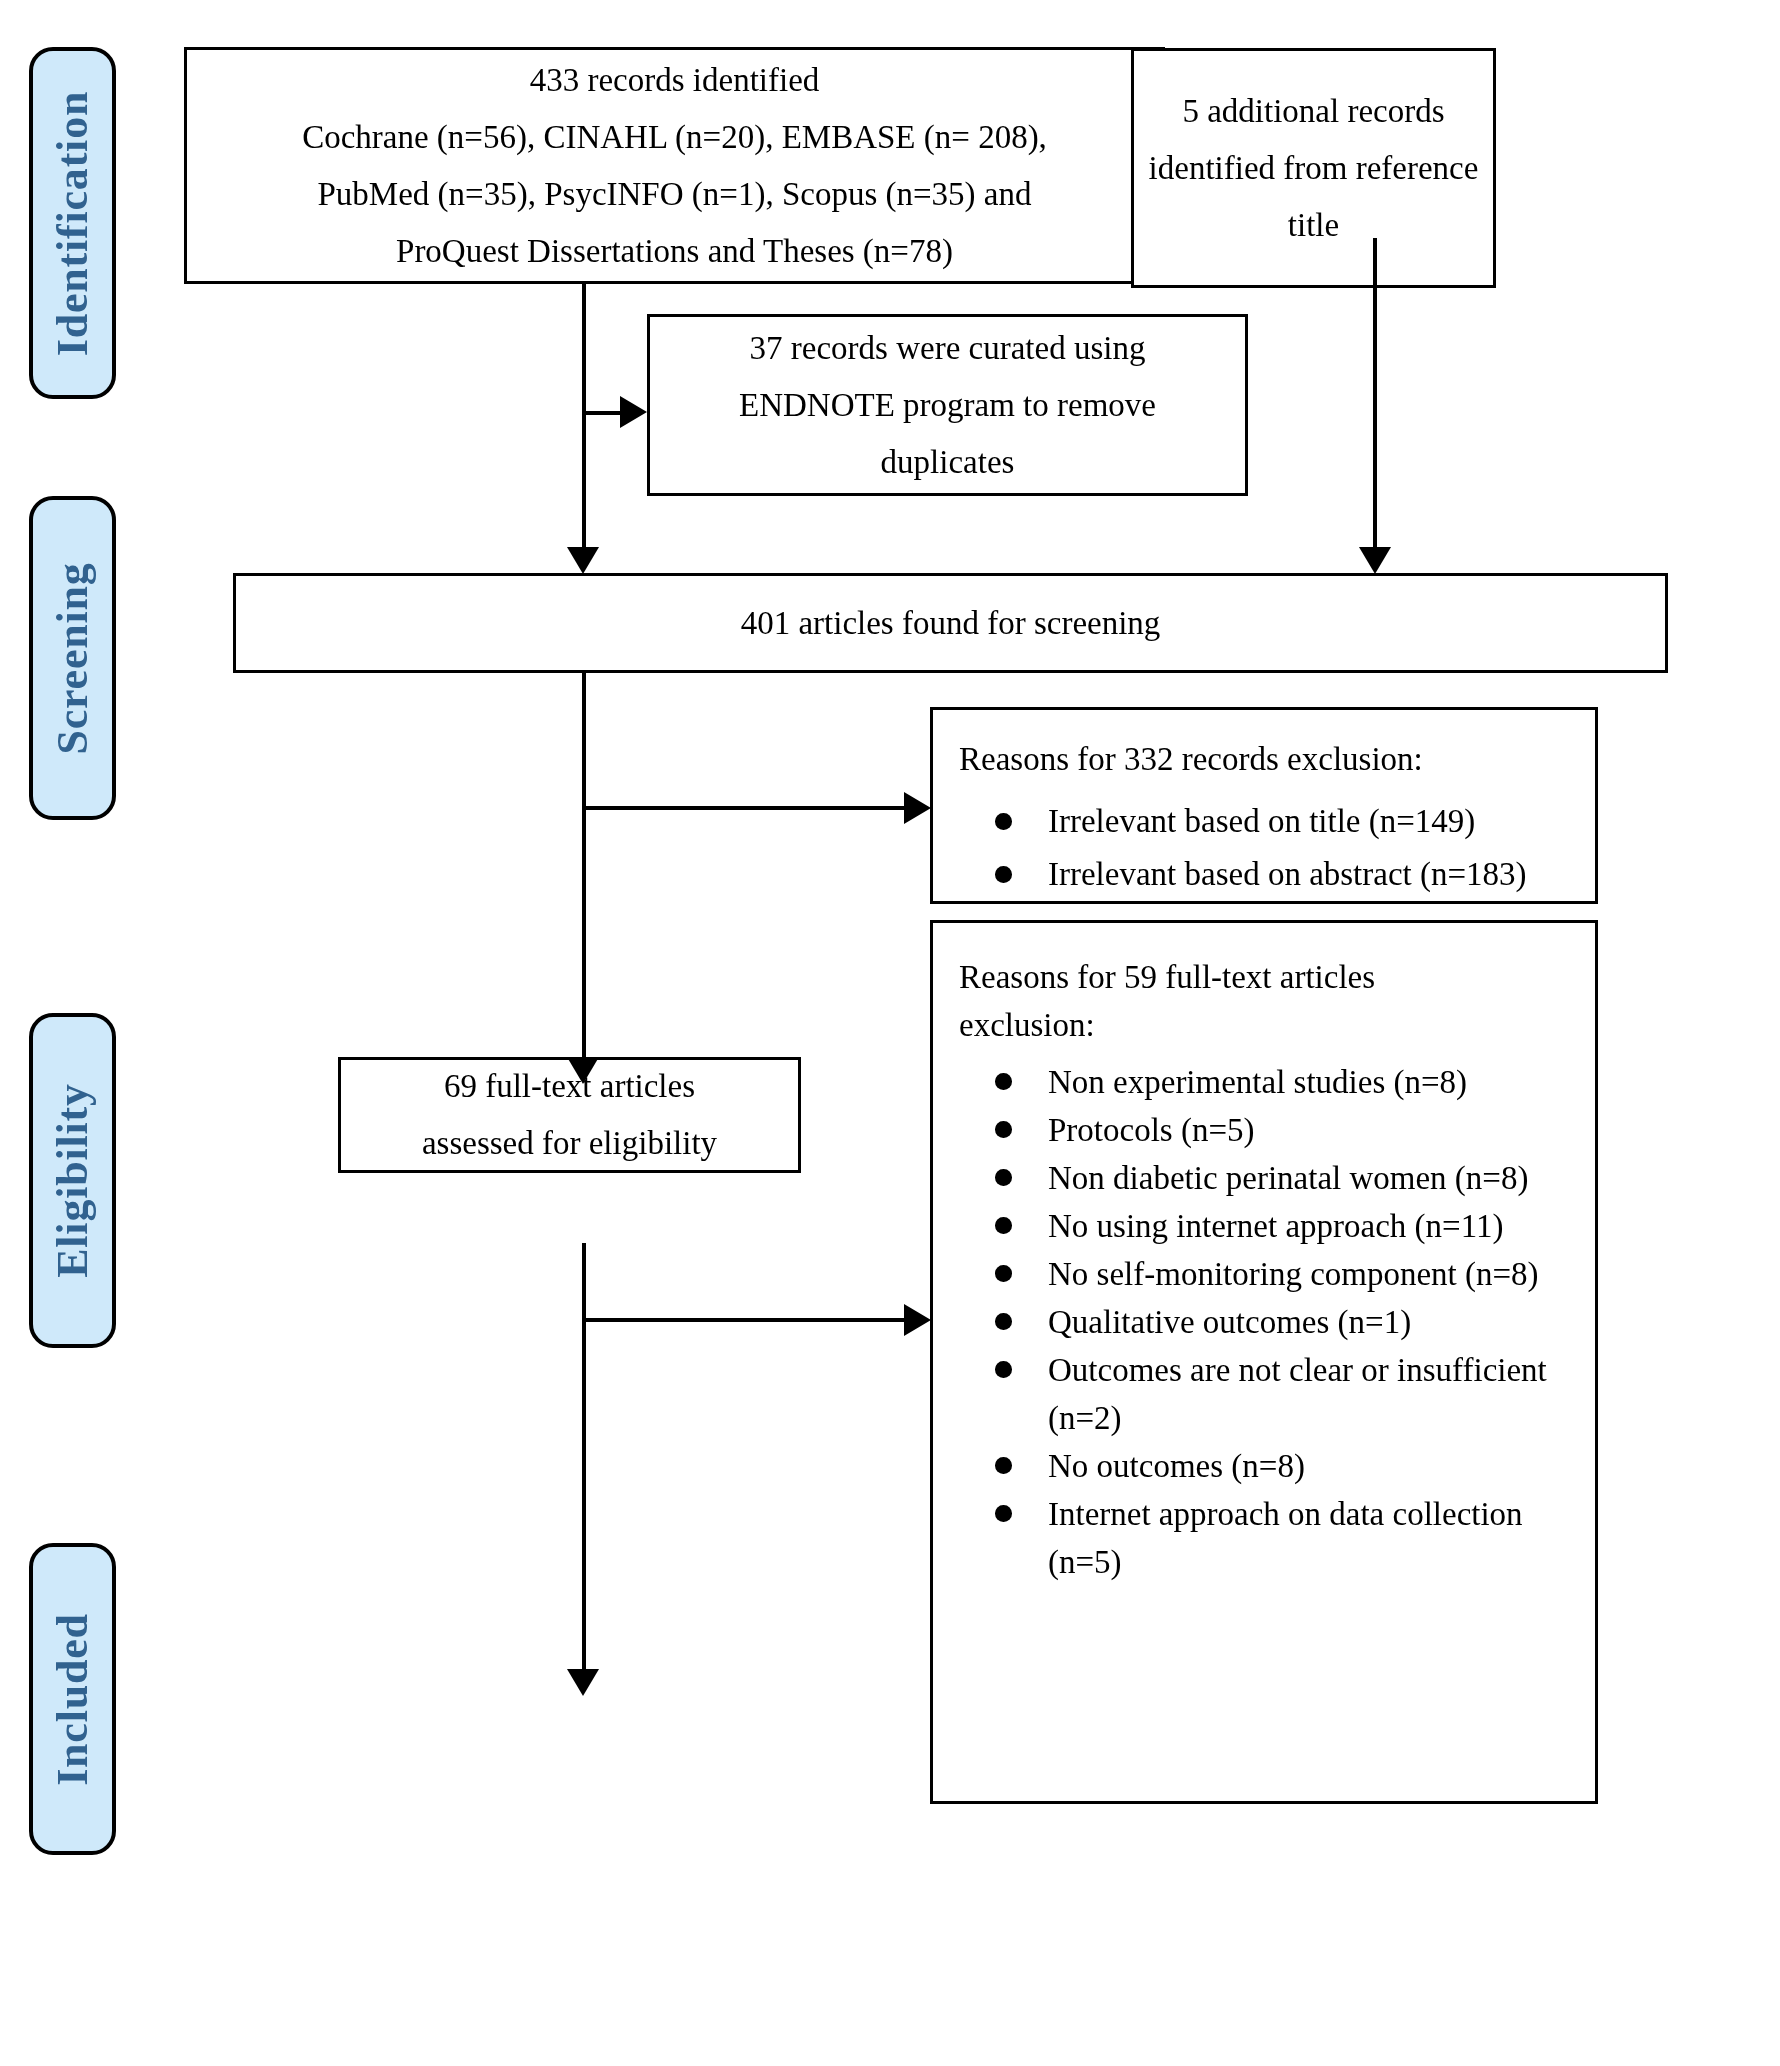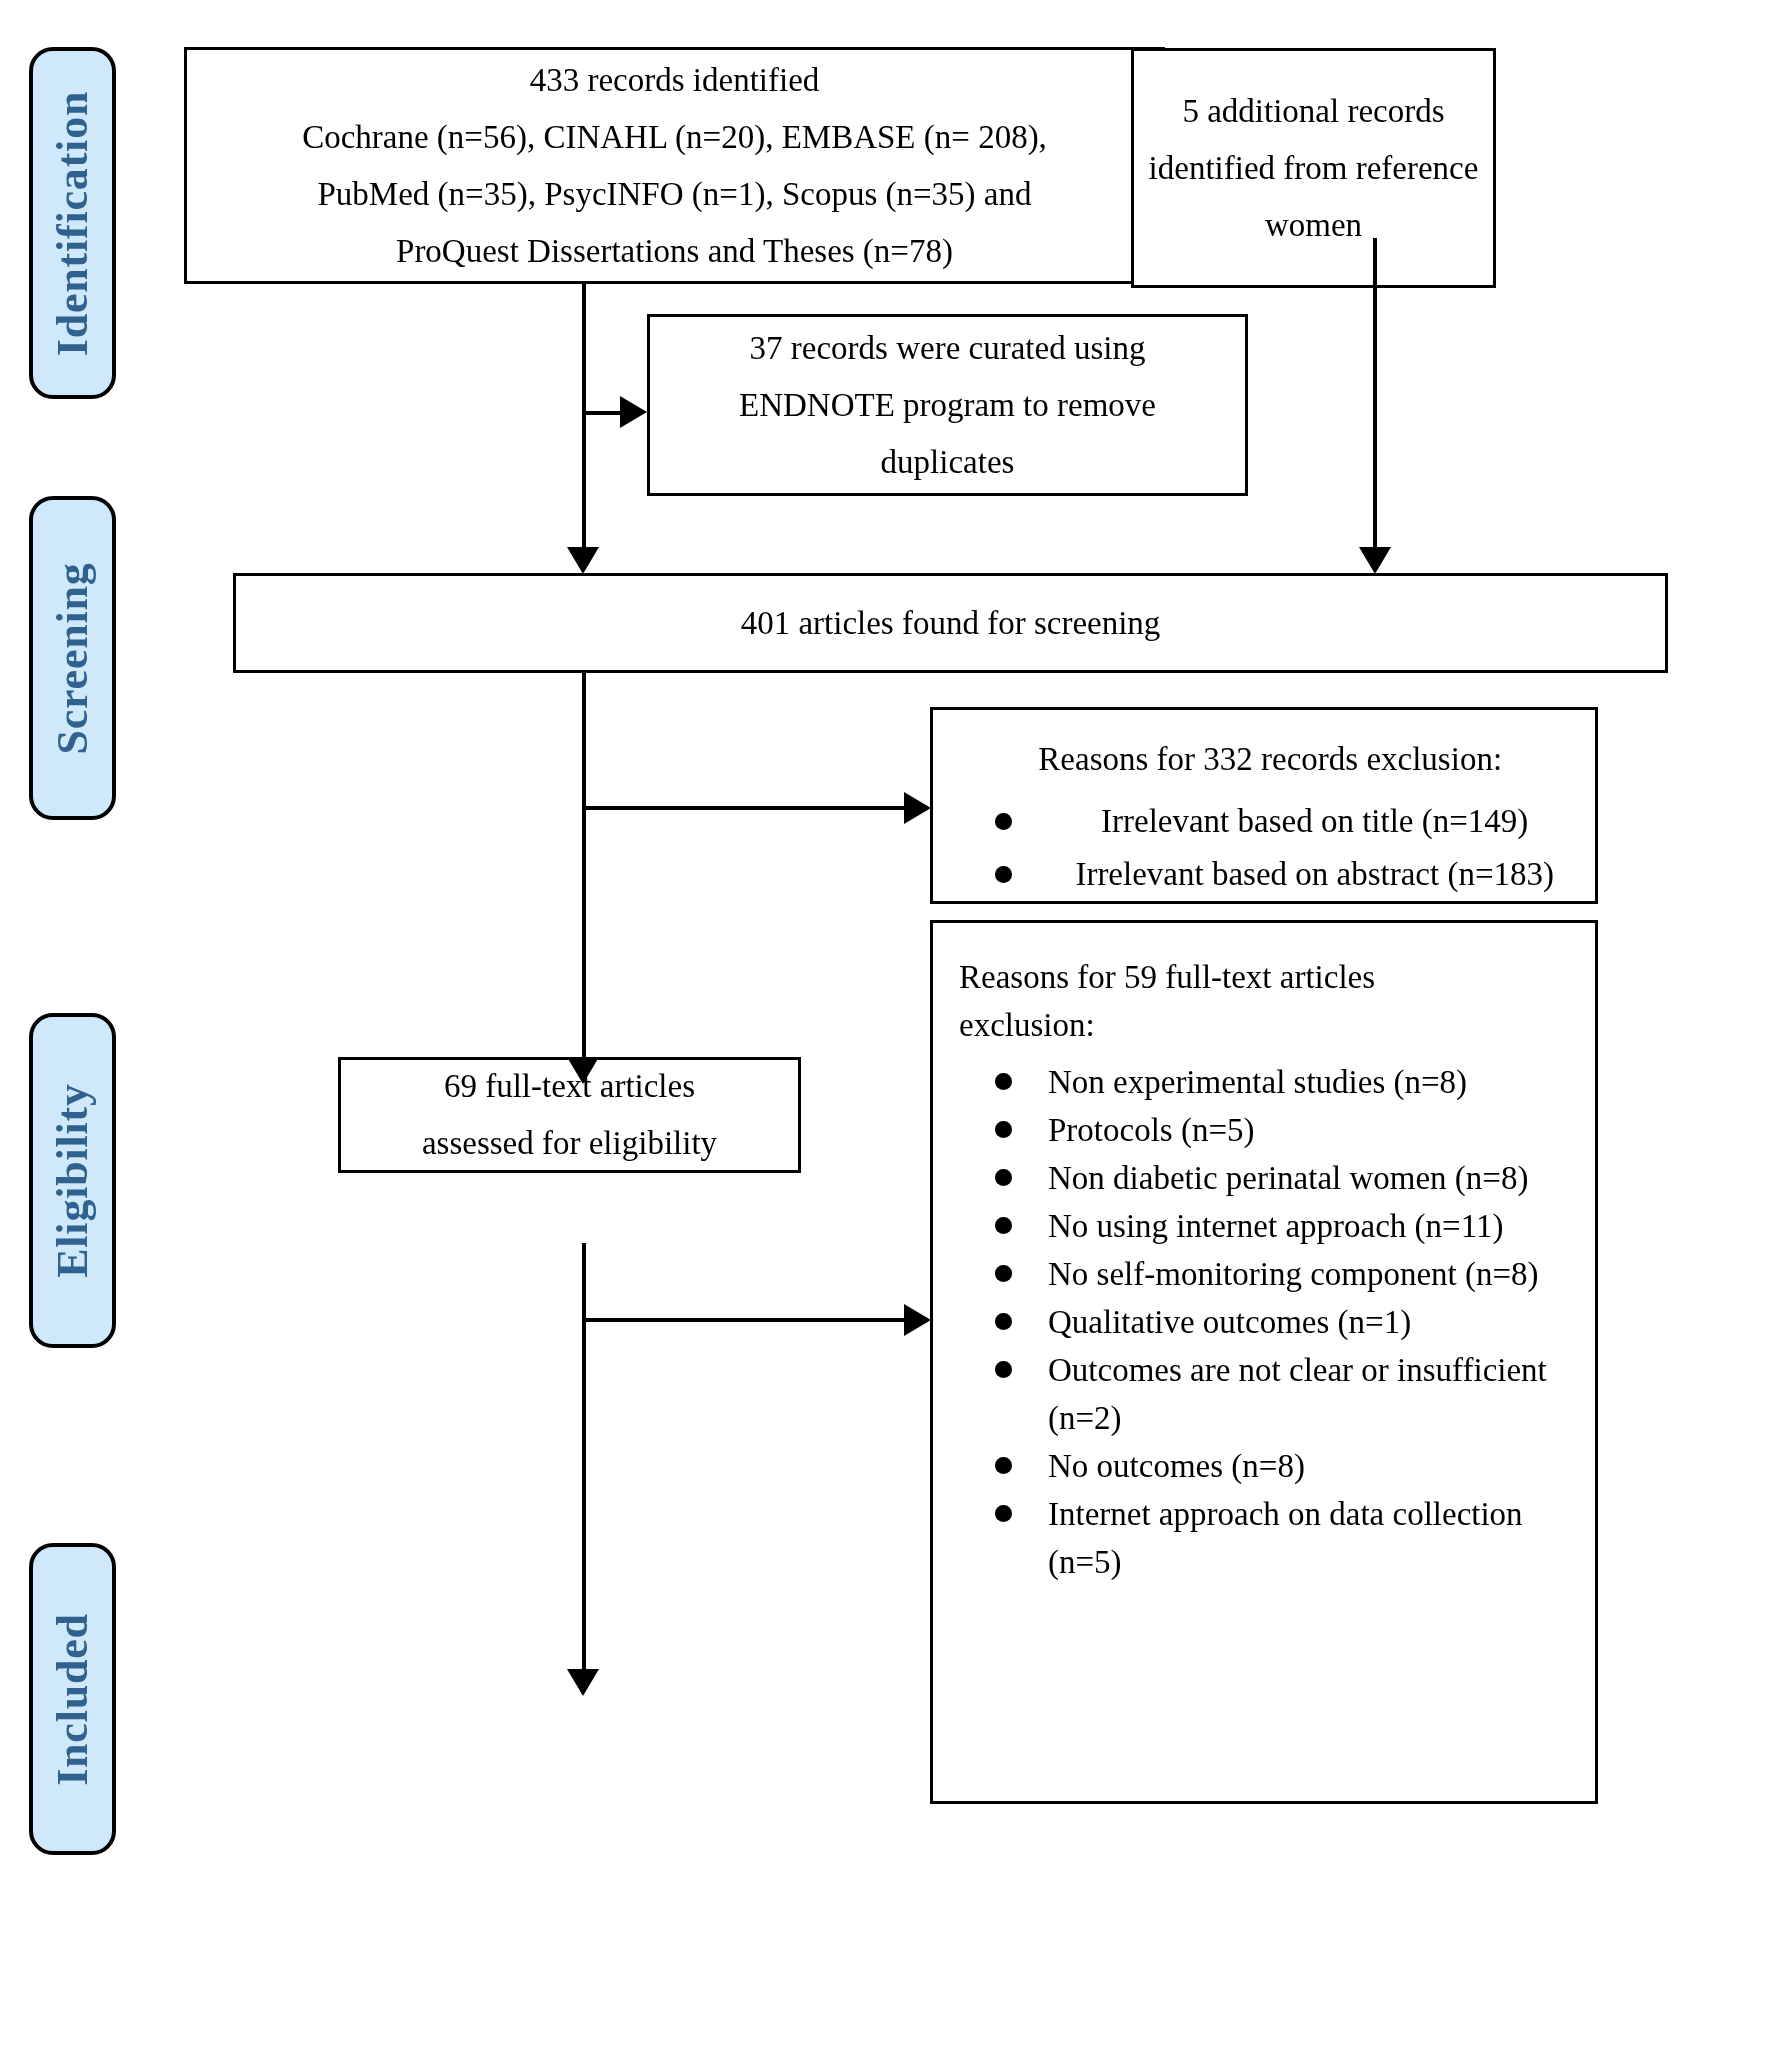--- a/index.html
+++ b/index.html
@@ -33,21 +33,21 @@
   
   .fbox{
     position:absolute;background:#fff;border:3.8px solid #000;
     box-sizing:border-box;font-size:33px;line-height:57px;font-family:Liberation Serif, serif;
   }
   .centered{display:flex;flex-direction:column;justify-content:center;text-align:center;}
   #box-identified{left:184px;top:47px;width:981px;height:237px;}
   #box-additional{left:1131px;top:48px;width:365px;height:240px;}
   #box-endnote{left:647px;top:314px;width:601px;height:182px;}
   #box-screening{left:233px;top:573px;width:1435px;height:100px;}
-  #box-excl-records{left:930px;top:707px;width:668px;height:197px;line-height:53px;padding:23px 13.6px 0 26px;text-align:center;}
+  #box-excl-records{left:930px;top:707px;width:668px;height:197px;line-height:53px;padding:23px 13.6px 0 26px;}
   #box-excl-fulltext{left:930px;top:920px;width:668px;height:884px;line-height:48px;padding:30px 13.6px 0 26px;}
   #box-fulltext{left:338px;top:1057px;width:463px;height:116px;}
   #box-included{left:178px;top:1696px;width:1078px;height:151px;}
 
   .title2{max-width:545px;}
   ul.bullets{list-style:none;margin:9px 0 0 0;padding:0;}
   ul.bullets li{position:relative;padding-left:89px;}
   ul.bullets li::before{
     content:"";position:absolute;left:36px;top:15px;
     width:16.6px;height:16.6px;border-radius:50%;background:#000;
@@ -100,21 +100,21 @@
   <div class="fbox centered" id="box-identified">
     <div>433 records identified</div>
     <div>Cochrane (n=56), CINAHL (n=20), EMBASE (n= 208),</div>
     <div>PubMed (n=35), PsycINFO (n=1), Scopus (n=35) and</div>
     <div>ProQuest Dissertations and Theses (n=78)</div>
   </div>
 
   <div class="fbox centered" id="box-additional">
     <div>5 additional records</div>
     <div>identified from reference</div>
-    <div>women</div>
+    <div>title</div>
   </div>
 
   <div class="fbox centered" id="box-endnote">
     <div>37 records were curated using</div>
     <div>ENDNOTE program to remove</div>
     <div>duplicates</div>
   </div>
 
   <div class="fbox centered" id="box-screening">
     <div>401 articles found for screening</div>

